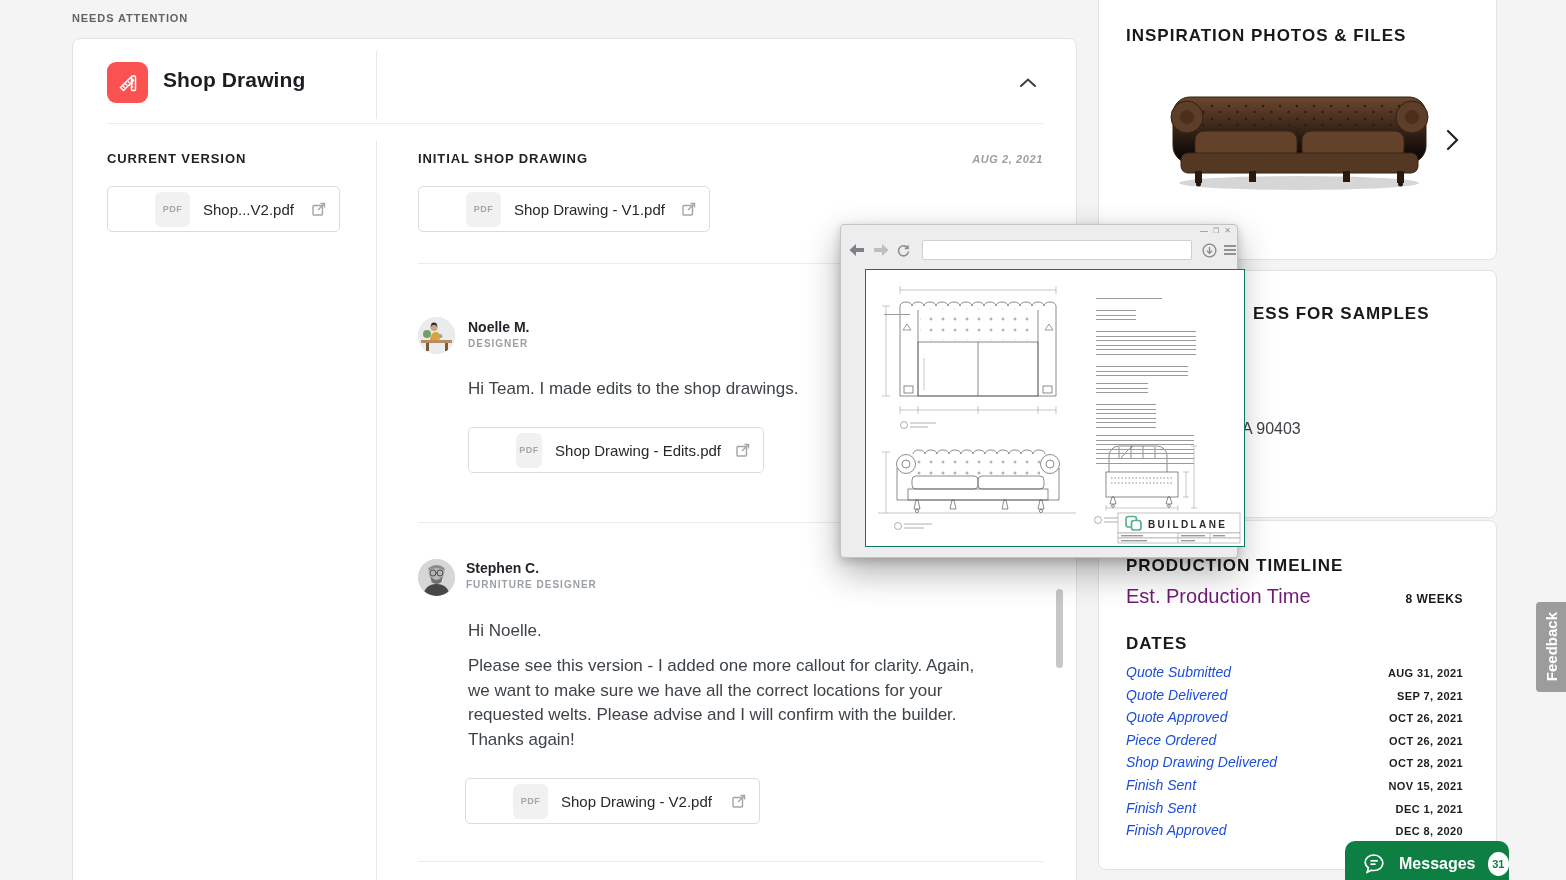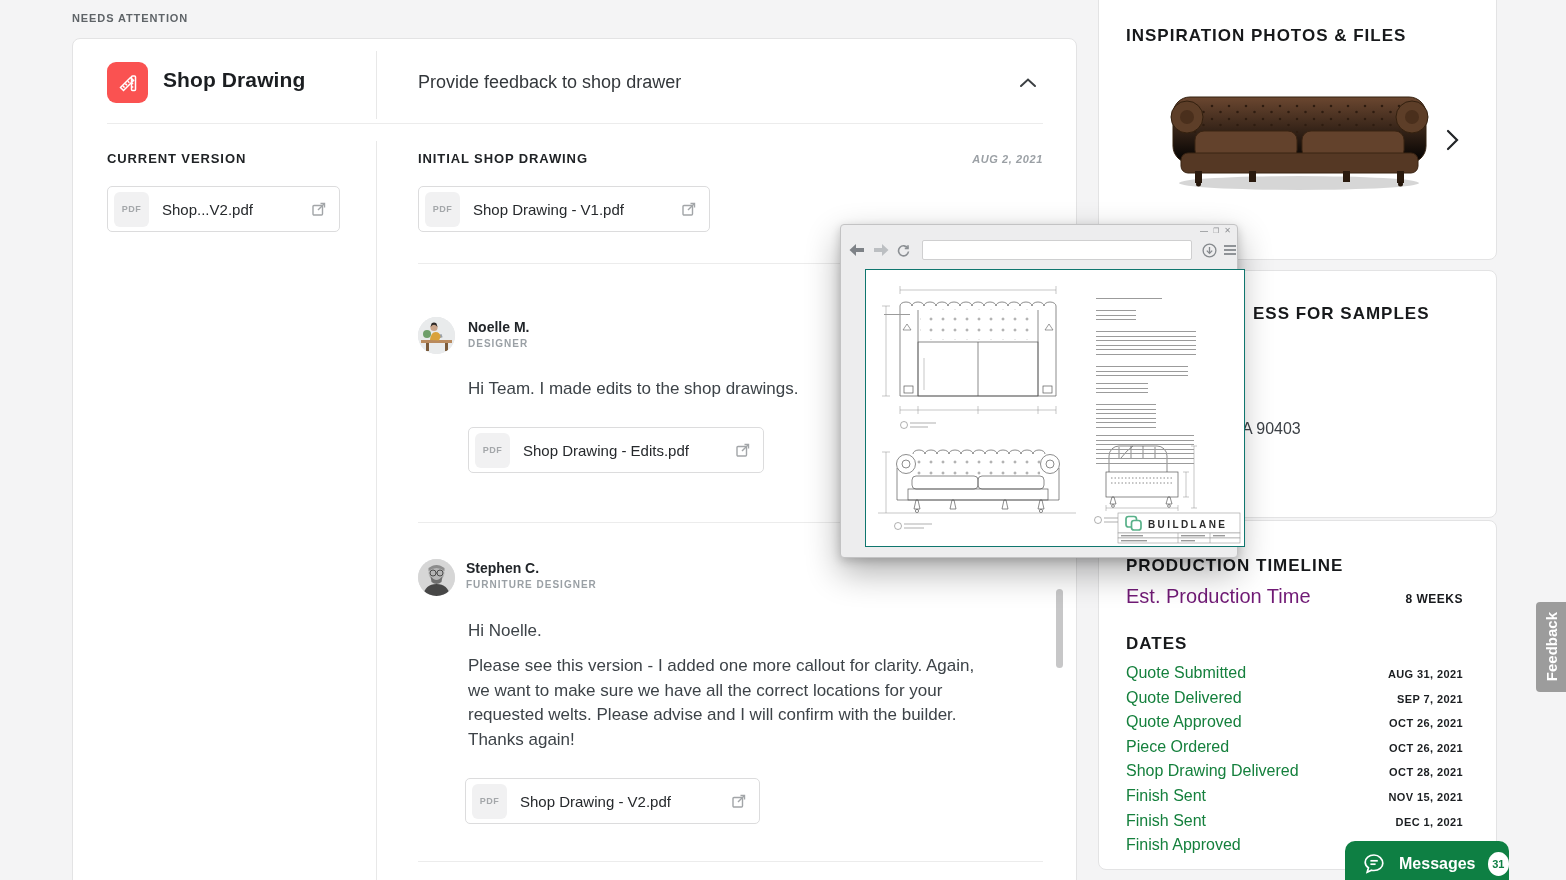--- a/index.html
+++ b/index.html
@@ -24,21 +24,21 @@
   .subtitle{position:absolute;left:345px;top:33px;font-size:18px;color:#33373b;}
   .chev-btn{position:absolute;left:946px;top:36px;width:22px;height:16px;cursor:pointer;}
 
   .sec-head{font-size:13px;font-weight:bold;letter-spacing:.9px;color:#202326;}
   .sec-date{font-size:11px;font-weight:bold;letter-spacing:.6px;color:#9ba0a5;font-style:italic;}
 
   
   .chip{position:absolute;height:46px;border:1px solid #dcdcdd;border-radius:5px;background:#fff;
         display:flex;align-items:center;padding:0 12px 0 6px;box-sizing:border-box;cursor:pointer;}
   .pdf-badge{width:35px;height:35px;border-radius:6px;background:#f1f1f2;color:#a4a7aa;
-             font-size:9px;font-weight:bold;letter-spacing:.5px;display:flex;align-items:center;justify-content:center;}
+             font-size:9px;font-weight:bold;letter-spacing:.5px;display:flex;align-items:center;justify-content:center;margin-left:41px;}
   .chip-name{margin-left:13px;font-size:15px;color:#26292c;flex:1;white-space:nowrap;}
   .chip-ext{margin-left:14px;flex:none;display:flex;}
 
   
   .avatar{position:absolute;width:37px;height:37px;border-radius:50%;overflow:hidden;background:#e2e4e6;}
   .c-name{font-size:14px;font-weight:bold;color:#212529;}
   .c-role{font-size:10px;font-weight:bold;letter-spacing:1px;color:#9aa0a5;margin-top:3px;}
   .c-text{font-size:17px;color:#3d4348;line-height:24.5px;}
 
   .scroll-thumb{position:absolute;left:983px;top:550px;width:7px;height:79px;border-radius:4px;background:#c7c7c8;}
@@ -56,21 +56,21 @@
   .speclines{position:absolute;}
   .speclines div{background-image:repeating-linear-gradient(to bottom,#9b9b9b 0 1px,transparent 1px 4.6px);margin-bottom:7px;}
 
   
   #insp-card{left:1098px;top:-30px;width:397px;height:288px;}
   #samples-card{left:1098px;top:270px;width:397px;height:246px;}
   #prod-card{left:1098px;top:520px;width:397px;height:348px;}
   .side-head{position:absolute;font-size:17px;font-weight:bold;letter-spacing:1px;color:#17191b;}
   .frag{position:absolute;font-size:16px;color:#3c4146;}
   .tl-row{display:flex;justify-content:space-between;align-items:baseline;margin-bottom:6.6px;}
-  .tl-label{font-size:16px;color:#15803d;}
+  .tl-label{font-size:14px;color:#1d4ed8;font-style:italic;}
   .tl-value{font-size:11px;font-weight:bold;letter-spacing:.4px;color:#1b1e21;}
   .est-label{font-size:20px;color:#701a75;}
   .est-value{font-size:12px;font-weight:bold;letter-spacing:.5px;color:#17191c;}
 
   
   #feedback-tab{position:absolute;left:1536px;top:602px;width:30px;height:90px;background:#9c9c9c;
                 border-radius:4px 0 0 4px;z-index:40;display:flex;align-items:center;justify-content:center;cursor:pointer;}
   #feedback-tab span{writing-mode:vertical-rl;transform:rotate(180deg);color:#fff;font-size:15px;font-weight:bold;}
 
   
@@ -97,21 +97,20 @@
           <line x1="11.8" y1="10.2" x2="13.4" y2="11.8"></line>
           <rect x="15.5" y="5" width="4" height="14.5" rx="1"></rect>
           <line x1="15.5" y1="9" x2="17.3" y2="9"></line>
             <line x1="15.5" y1="12.5" x2="17.3" y2="12.5"></line>
           <line x1="15.5" y1="16" x2="17.3" y2="16"></line>
         </svg>
       </span>
     </div>
     <div class="main-title">Shop Drawing</div>
     <div class="v-div" style="left:303px;top:12px;height:68px;"></div>
-    <div class="subtitle">Provide feedback to shop drawer</div>
     <div class="chev-btn">
       <svg width="18" height="12" viewBox="0 0 18 12" fill="none" stroke="#3c4043" stroke-width="2" stroke-linecap="round">
         <polyline points="2,9 9,2.5 16,9"></polyline>
       </svg>
     </div>
     <div class="h-div" style="left:34px;top:84px;width:936px;"></div>
     <div class="v-div" style="left:303px;top:102px;height:758px;"></div>
 
     <div class="abs sec-head" style="left:34px;top:112px;">CURRENT VERSION</div>
     <div class="chip" style="left:34px;top:147px;width:233px;">

